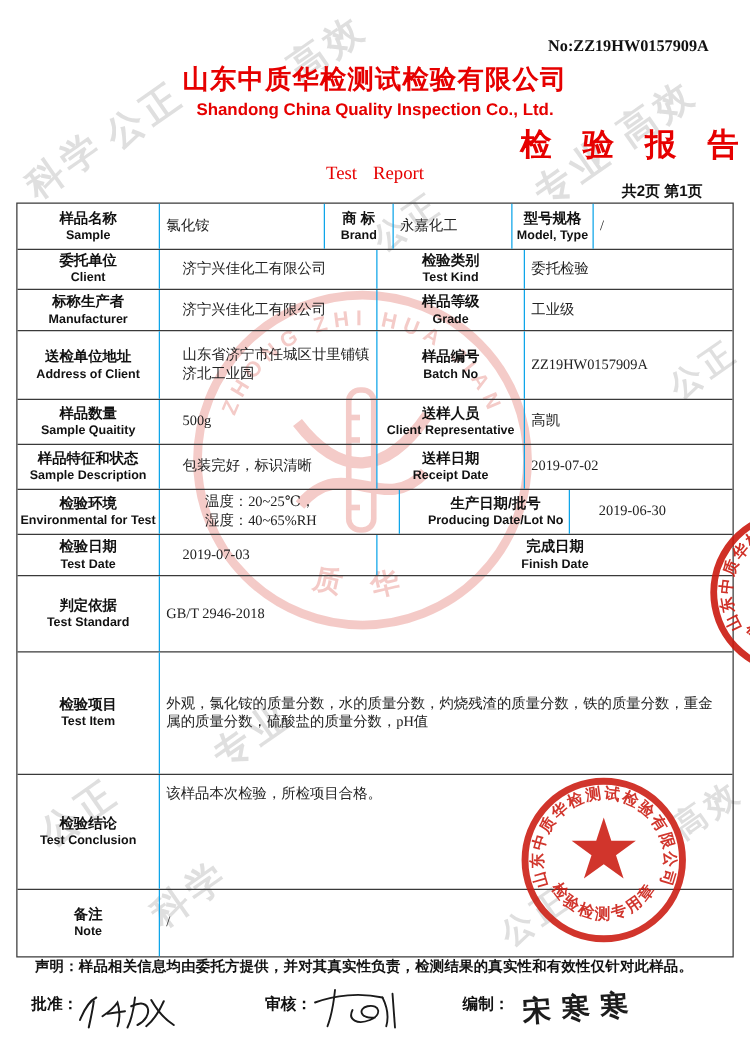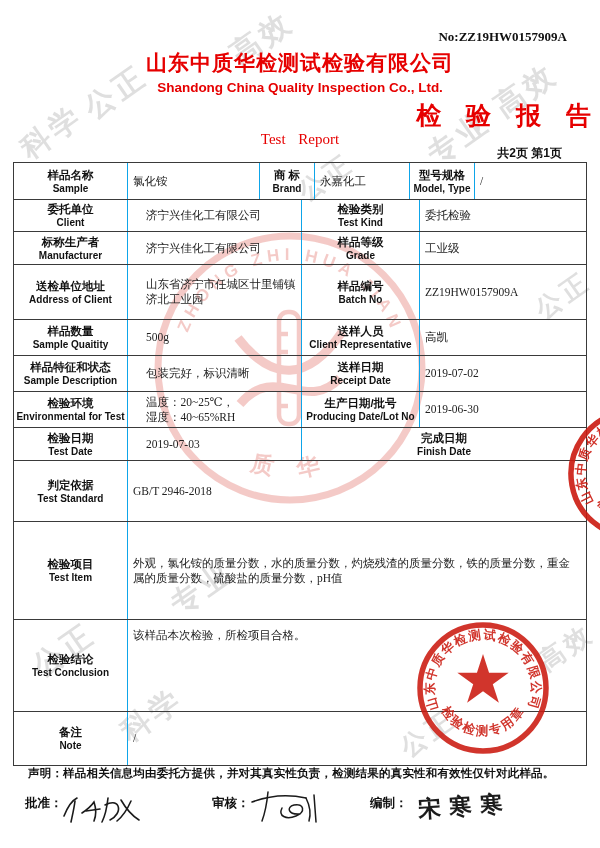--- a/index.html
+++ b/index.html
@@ -24,21 +24,21 @@
   .t-cell{box-sizing:border-box;border-right:1px solid #0ea5e9;display:flex;flex-direction:column;
           justify-content:center;align-items:center;overflow:hidden;}
   .t-cell:last-child{border-right:none;flex:1;}
   .lbl .cn{font-size:11.5px;font-weight:bold;line-height:14px;text-align:center;}
   .lbl .en{font-size:10px;font-weight:bold;line-height:13px;text-align:center;white-space:nowrap;}
   .val{align-items:flex-start;padding:2px 5px;font-family:"Liberation Serif","DejaVu Serif",serif;
        font-size:11.5px;color:#222;line-height:15px;}
   .w114{width:114px;} .w132{width:132px;} .w55{width:55px;} .w95{width:95px;} .w65{width:65px;}
   .w161{width:161px;margin-left:13px;} .w118{width:118px;}
   .r1{height:37px;} .r2{height:32px;} .r3{height:33px;} .r4{height:55px;} .r5{height:36px;}
-  .r6{height:36px;} .r7{height:36px;} .r8{height:33px;} .r9{height:61px;} .r10{height:98px;}
+  .r6{height:36px;} .r7{height:36px;gap:18px;} .r8{height:33px;} .r9{height:61px;} .r10{height:98px;}
   .r11{height:92px;} .r12{height:53px;}
   .val-top{justify-content:flex-start;padding-top:8px;}
   .conclusion-cell{position:relative;}
   .issue-date{position:absolute;left:242px;top:72px;white-space:nowrap;margin-top:30px;}
   
   .wm-stamp{left:140px;top:218px;z-index:2;}
   .seal-main{left:408px;top:613px;z-index:8;opacity:.88;}
   .seal-edge{left:559px;top:399px;z-index:8;opacity:.9;transform:rotate(-10deg);}
   
   .declaration{left:28px;top:766px;font-size:11.5px;font-weight:bold;letter-spacing:.2px;z-index:5;white-space:nowrap;}

